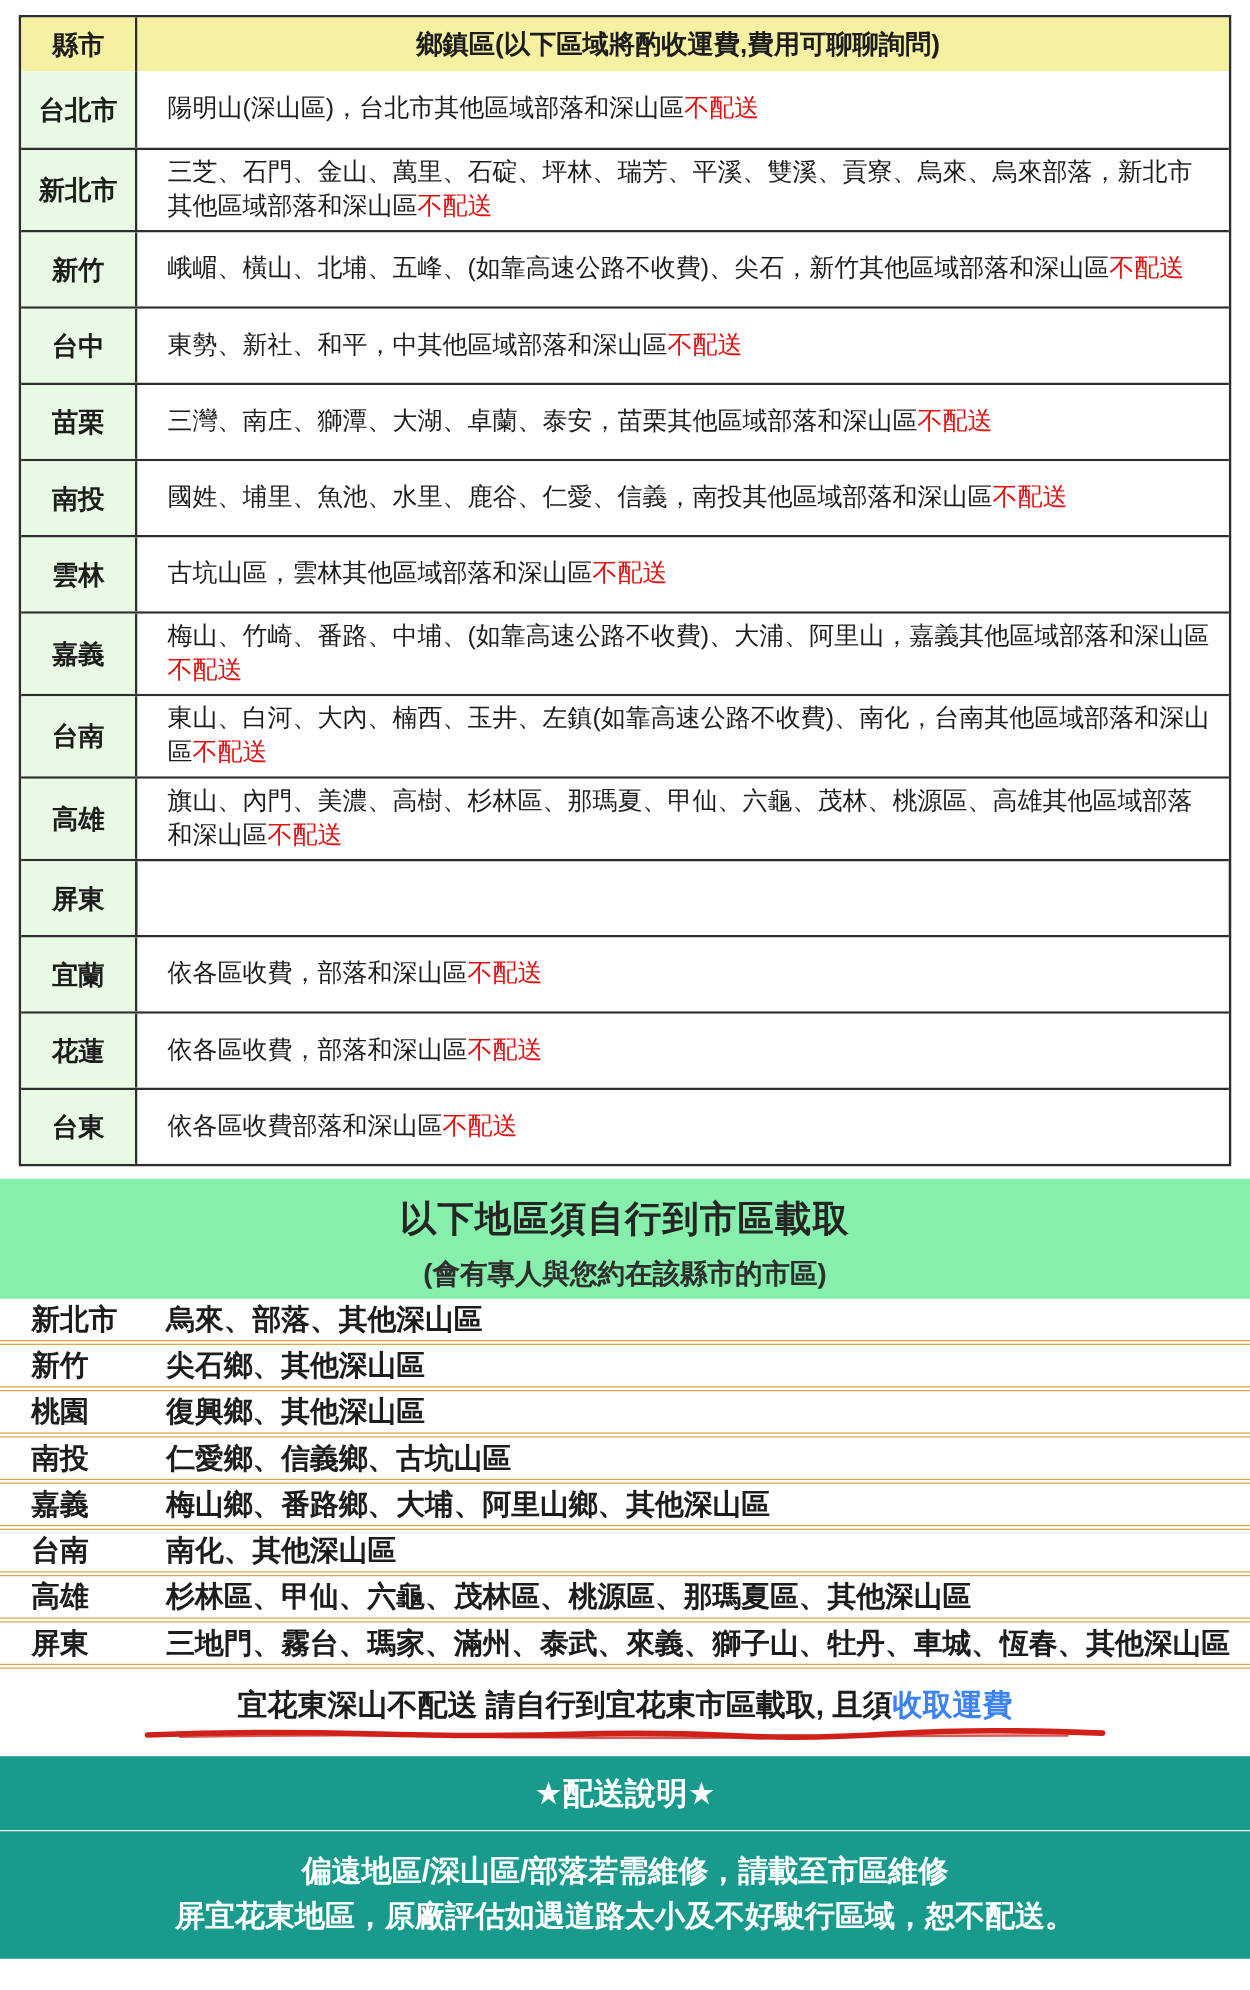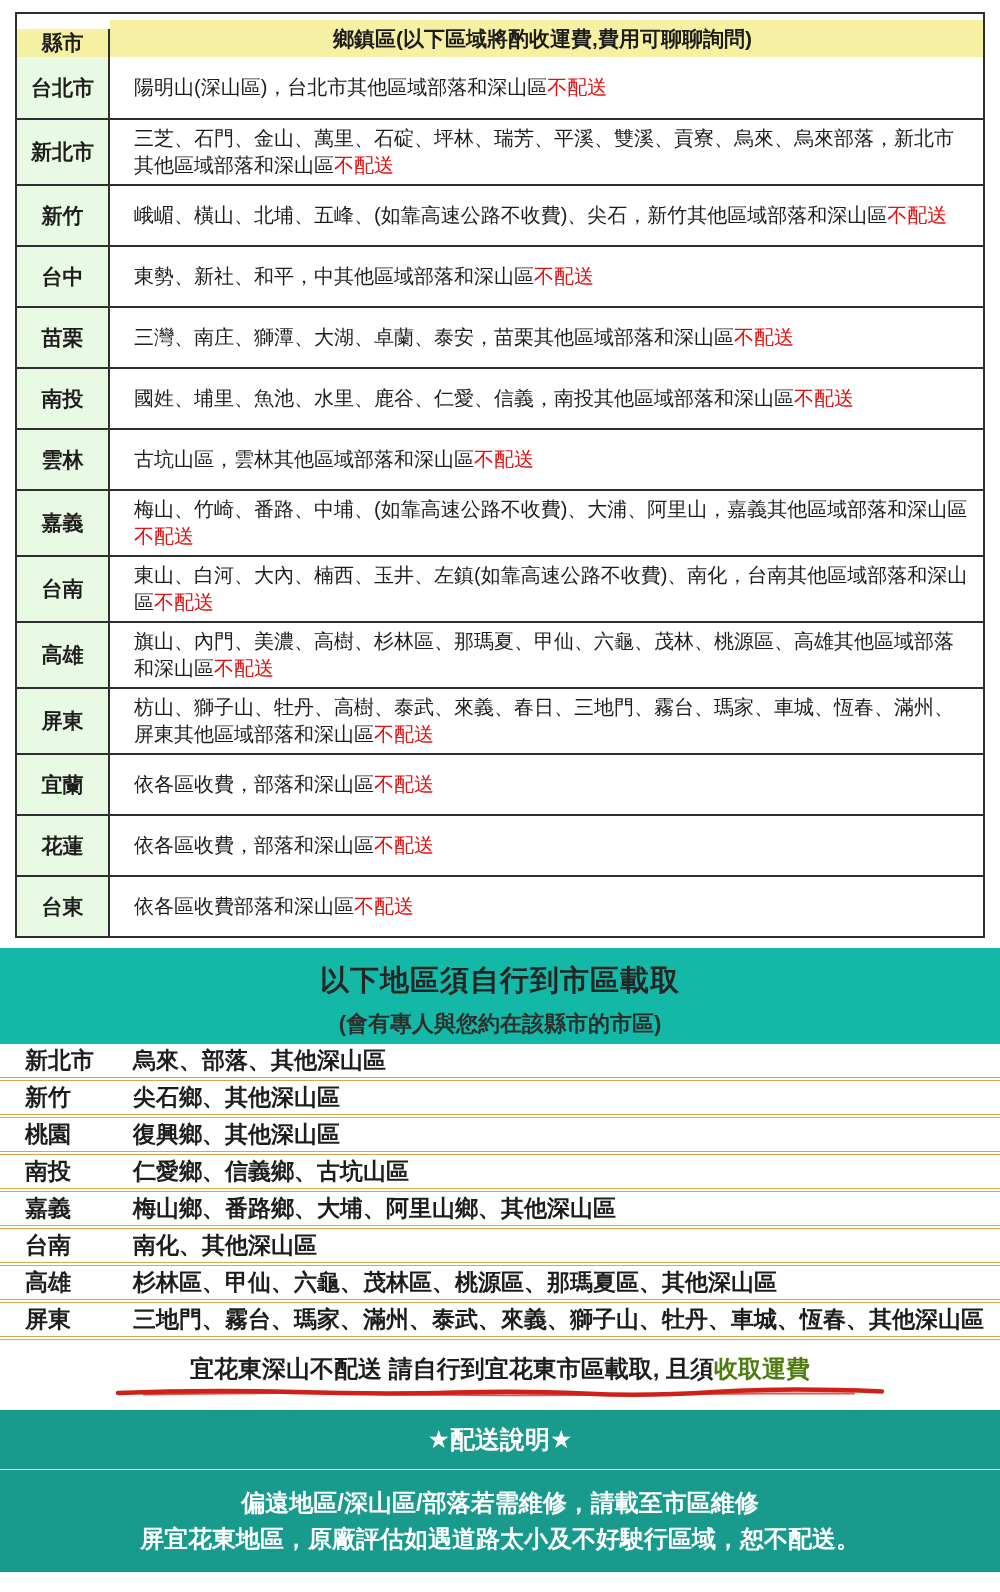--- a/index.html
+++ b/index.html
@@ -22,50 +22,50 @@
     font-weight: 700; font-size: 21px;
     border-right: 2px solid #2e2e2e;
     text-align: center;
   }
   .t-region {
     flex: 1; display: flex; align-items: center;
     padding: 5px 14px 5px 24px;
     font-size: 20px; line-height: 27px; font-weight: 500;
     background: #ffffff;
   }
-  .t-header { min-height: 43px; align-items: flex-end; }
+  .t-header { min-height: 43px; }
   .t-header .t-county { background: #f6f0a2; font-size: 21px; }
   .t-header .t-region { background: #f6f0a2; justify-content: center; text-align: center; font-weight: 700; font-size: 21px; padding-left: 6px; }
   .no-delivery { color: #e11212; }
 
   
   .pickup-banner {
     margin-top: 10px;
-    background: #14b8a6;
+    background: #86efac;
     height: 96px;
     text-align: center;
     padding-top: 13px;
   }
   .pickup-title { font-size: 29px; font-weight: 700; color: #252525; letter-spacing: 1px; }
   .pickup-subtitle { font-size: 22px; font-weight: 700; color: #2e2e2e; margin-top: 8px; }
 
   
   .pickup-list { }
   .p-row {
     display: flex; align-items: center;
     min-height: 33px;
     border-bottom: 4px double #daa74e;
     padding: 1px 0 1px 0;
   }
   .p-county { width: 108px; margin-left: 25px; font-size: 23px; font-weight: 700; flex-shrink: 0; }
   .p-areas { flex: 1; font-size: 23px; font-weight: 700; }
 
   
   .note-line { margin-top: 13px; text-align: center; font-size: 24px; font-weight: 700; }
-  .note-red { color: #4d7c0f; }
+  .note-red { color: #3b82f6; }
   .note-underline { display: block; margin: 2px auto 0 auto; }
 
   
   .footer {
     margin-top: 13px;
     background: #189a8c;
     height: 162px;
     color: #ffffff;
     text-align: center;
     padding-top: 13px;
@@ -150,23 +150,20 @@
 
   <div class="t-row">
     <div class="t-county">高雄</div>
     <div class="t-region">
       <div><span class="region-main">旗山、內門、美濃、高樹、杉林區、那瑪夏、甲仙、六龜、茂林、桃源區、高雄其他區域部落和深山區</span><span class="no-delivery">不配送</span></div>
     </div>
   </div>
 
   <div class="t-row">
     <div class="t-county">屏東</div>
-    <div class="t-region">
-      <div><span class="region-main">枋山、獅子山、牡丹、高樹、泰武、來義、春日、三地門、霧台、瑪家、車城、恆春、滿州、屏東其他區域部落和深山區</span><span class="no-delivery">不配送</span></div>
-    </div>
   </div>
 
   <div class="t-row">
     <div class="t-county">宜蘭</div>
     <div class="t-region">
       <div><span class="region-main">依各區收費，部落和深山區</span><span class="no-delivery">不配送</span></div>
     </div>
   </div>
 
   <div class="t-row">

